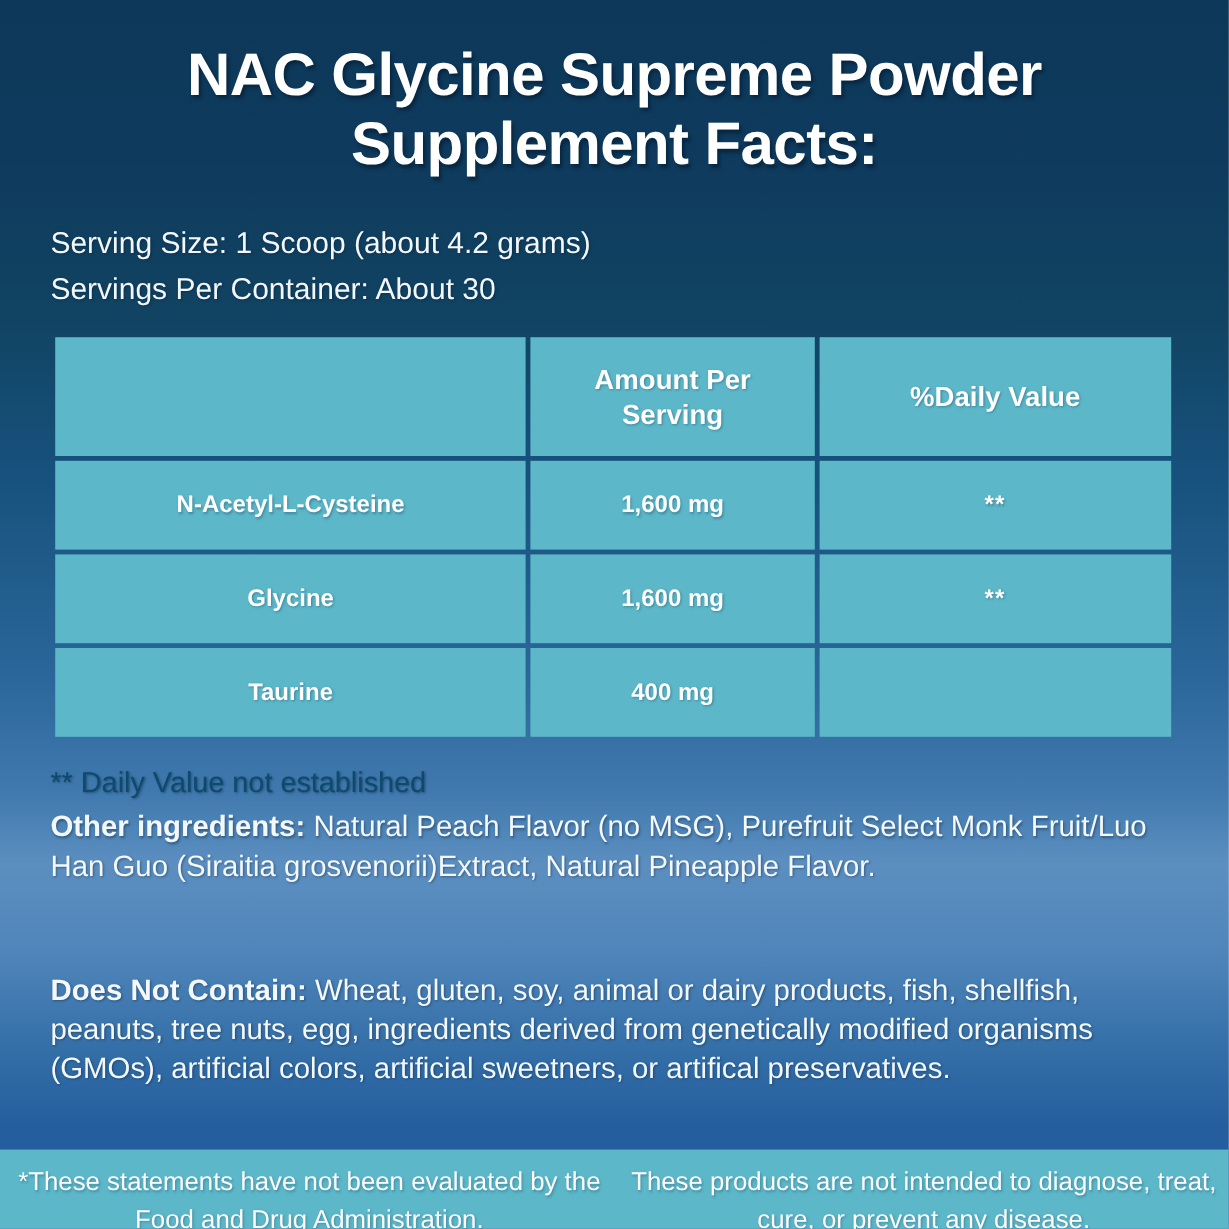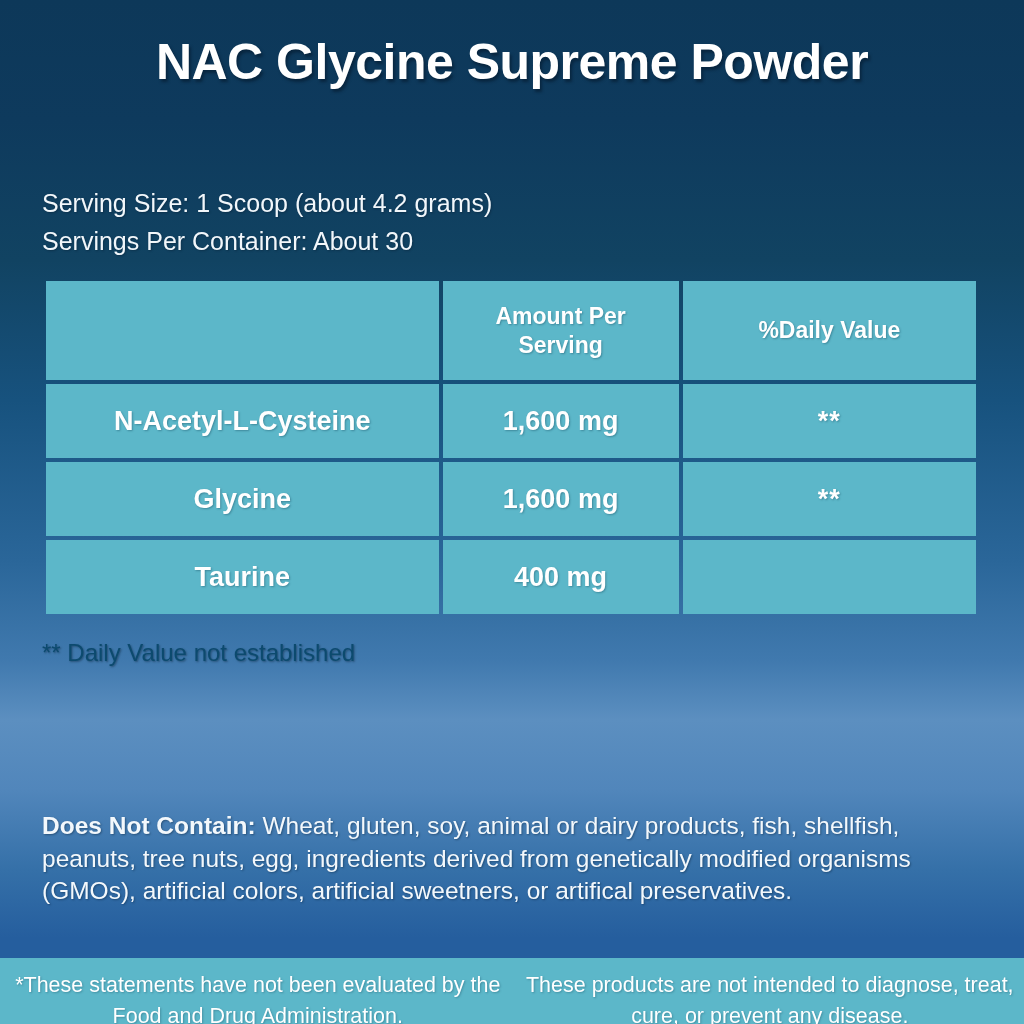--- a/index.html
+++ b/index.html
@@ -77,21 +77,21 @@
     font-weight:bold;
     text-shadow: 1px 1px 2px rgba(20,70,90,0.40);
     border:0;
   }
   .facts-table th {
     font-size:23px;
     line-height:1.25;
     height:99px;
   }
   .facts-table td {
-    font-size:27px;
+    font-size:20px;
     height:74px;
   }
   .col-nutrient { width:396px; }
   .col-amount   { width:238px; }
   .col-dv       { width:296px;margin-left:40px; }
 
   .cell-dv { font-size:22px; letter-spacing:1px; }
   .cell-empty { font-size:0; }
 
   
@@ -141,20 +141,21 @@
     text-shadow: 1px 1px 2px rgba(20,70,90,0.35);
   }
 </style>
 </head>
 <body>
 
 <div class="page">
 
   <div class="title">
     <div>NAC Glycine Supreme Powder</div>
+    <div>Supplement Facts:</div>
   </div>
 
   <div class="serving-block">
     <div>Serving Size: 1 Scoop (about 4.2 grams)</div>
     <div>Servings Per Container: About 30</div>
   </div>
 
   <table class="facts-table">
     <thead>
       <tr>
@@ -180,20 +181,21 @@
       <tr>
         <td class="col-nutrient">Taurine</td>
         <td class="col-amount">400 mg</td>
         <td class="col-dv cell-dv cell-empty"></td>
       </tr>
     </tbody>
   </table>
 
   <div class="footnote">** Daily Value not established</div>
 
+  <div class="para para-other"><b>Other ingredients:</b><span> Natural Peach Flavor (no MSG), Purefruit Select Monk Fruit/Luo Han Guo (Siraitia grosvenorii)Extract, Natural Pineapple Flavor.</span></div>
 
   <div class="para para-contain"><b>Does Not Contain:</b><span> Wheat, gluten, soy, animal or dairy products, fish, shellfish, peanuts, tree nuts, egg, ingredients derived from genetically modified organisms (GMOs), artificial colors, artificial sweetners, or artifical preservatives.</span></div>
 
   <div class="footer-band">
     <div class="fline">*These statements have not been evaluated by the Food and Drug Administration.</div>
     <div class="fline">These products are not intended to diagnose, treat, cure, or prevent any disease.</div>
   </div>
 
 </div>
 

